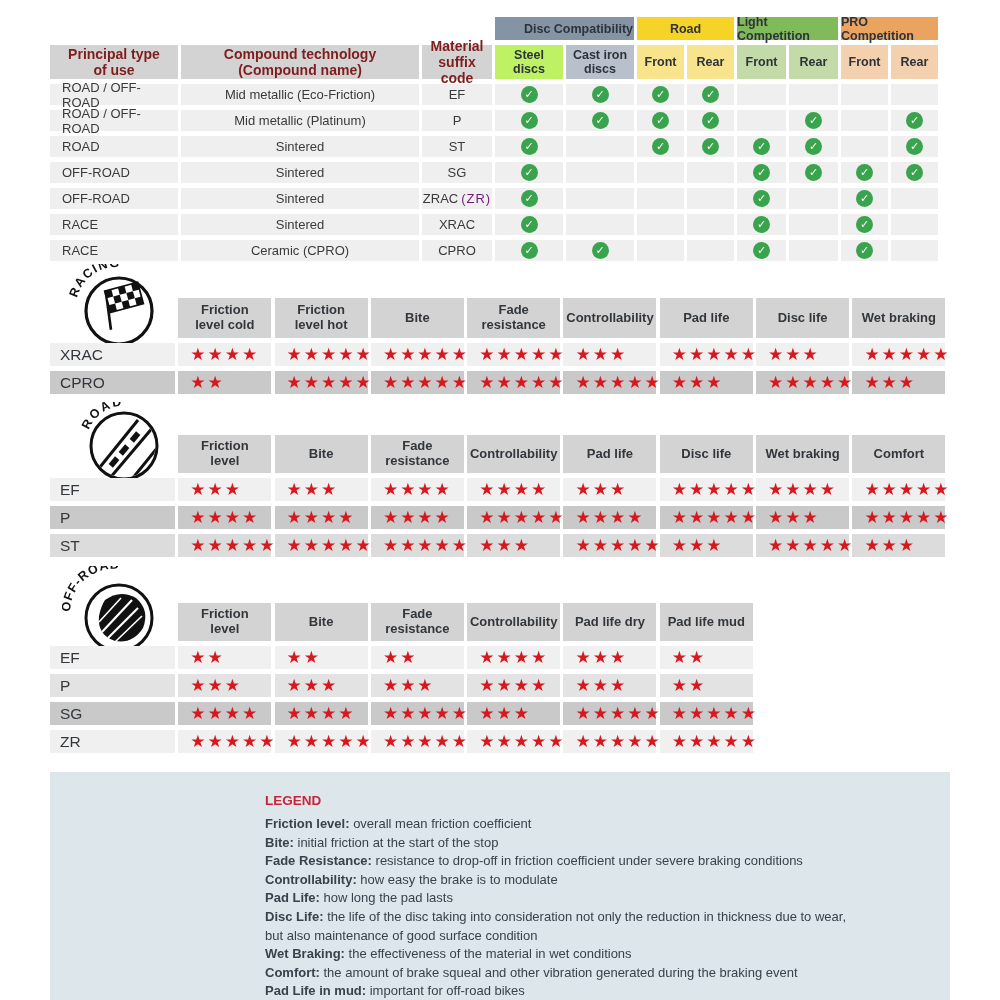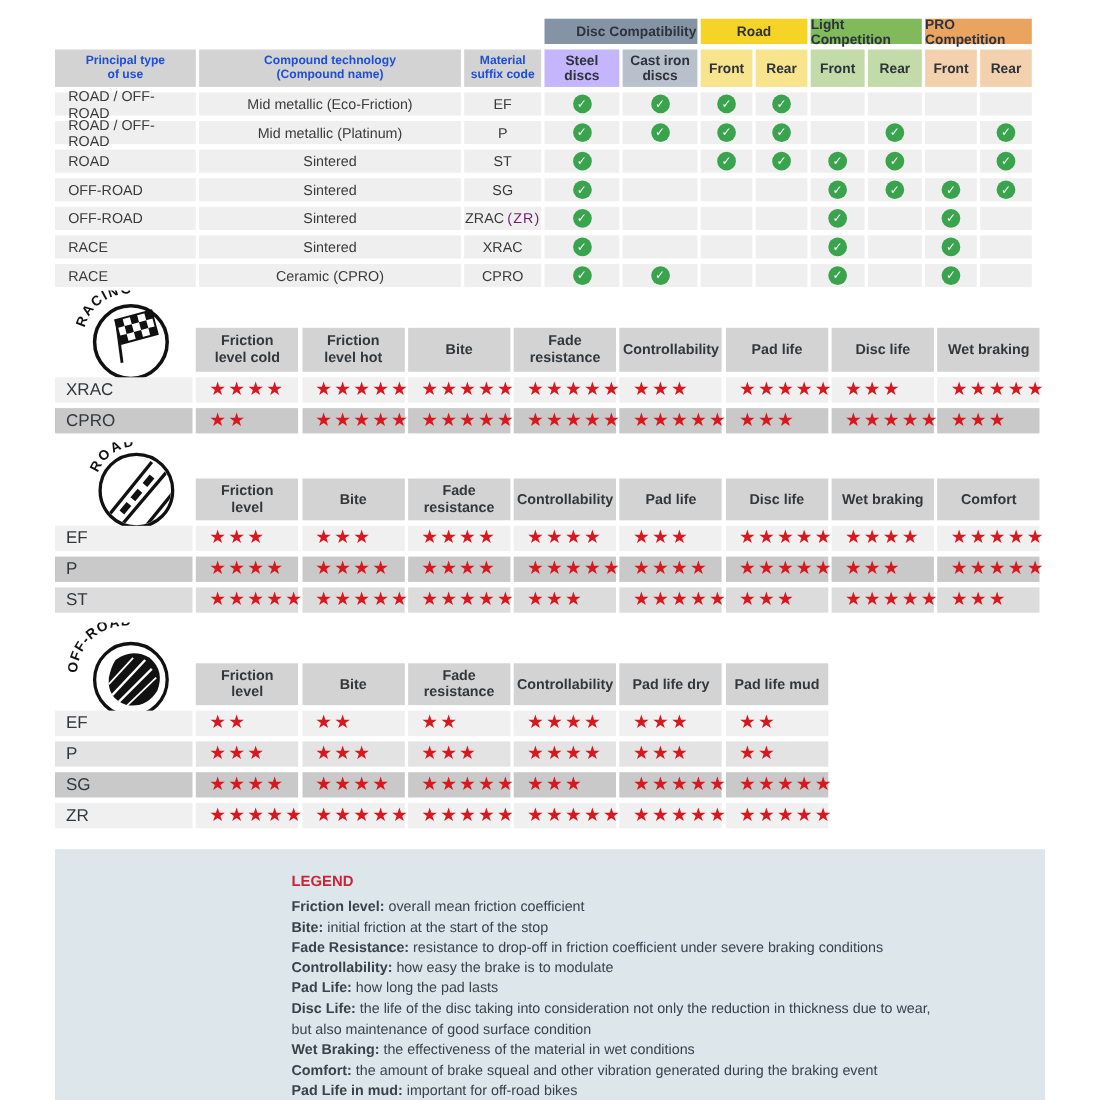--- a/index.html
+++ b/index.html
@@ -12,21 +12,21 @@
     display:grid;
     grid-template-columns:128px 238px 70px 68px 68px 47px 47px 49px 49px 47px 47px;
     grid-template-rows:23px 34px repeat(7, 21px);
     column-gap:3px; row-gap:5px;
   }
   .cell { display:flex; align-items:center; justify-content:center; }
   .spacer { background:transparent; }
   .pre { white-space:pre-line; text-align:center; line-height:1.15; }
   .group-hdr { font-size:12.5px; font-weight:700; color:#2d333a; }
   .sub-hdr  { font-size:12.5px; font-weight:700; color:#2d333a; }
-  .col-hdr  { background:var(--header-gray); font-size:11px; font-weight:700; color:#1d4ed8; }
+  .col-hdr  { background:var(--header-gray); font-size:14px; font-weight:700; color:#7f1d1d; }
   .body { background:#efefef; font-size:13px; color:#3a3a3a; }
   .use-cell { justify-content:flex-start; padding-left:12px; }
   .code-note { color:#701a75; margin-left:3px; letter-spacing:1px; }
   .check {
     width:17px; height:17px; border-radius:50%;
     background:var(--check-green); color:#fff;
     font-family:"DejaVu Sans", sans-serif;
     font-size:11px; font-weight:700; line-height:17px; text-align:center;
     display:inline-block;
   }
@@ -85,21 +85,21 @@
       <div class="cell group-hdr" style="background: rgb(132, 148, 165); grid-column: span 2; padding-left: 28px;">Disc Compatibility</div>
       <div class="cell group-hdr" style="background: rgb(246, 211, 39); grid-column: span 2;">Road</div>
       <div class="cell group-hdr" style="background: rgb(128, 186, 91); grid-column: span 2;">Light Competition</div>
       <div class="cell group-hdr" style="background: rgb(235, 163, 96); grid-column: span 2;">PRO Competition</div>
       <div class="cell col-hdr pre">Principal type
 of use</div>
       <div class="cell col-hdr pre">Compound technology
 (Compound name)</div>
       <div class="cell col-hdr pre">Material
 suffix code</div>
-      <div class="cell sub-hdr pre" style="background: #c4b5fd;">Steel
+      <div class="cell sub-hdr pre" style="background: #bef264;">Steel
 discs</div>
       <div class="cell sub-hdr pre" style="background: rgb(184, 193, 203);">Cast iron
 discs</div>
       <div class="cell sub-hdr pre" style="background: rgb(248, 228, 141);">Front</div>
       <div class="cell sub-hdr pre" style="background: rgb(248, 228, 141);">Rear</div>
       <div class="cell sub-hdr pre" style="background: rgb(195, 218, 169);">Front</div>
       <div class="cell sub-hdr pre" style="background: rgb(195, 218, 169);">Rear</div>
       <div class="cell sub-hdr pre" style="background: rgb(244, 209, 174);">Front</div>
       <div class="cell sub-hdr pre" style="background: rgb(244, 209, 174);">Rear</div>
       <div class="cell body use-cell">ROAD / OFF-ROAD</div>

